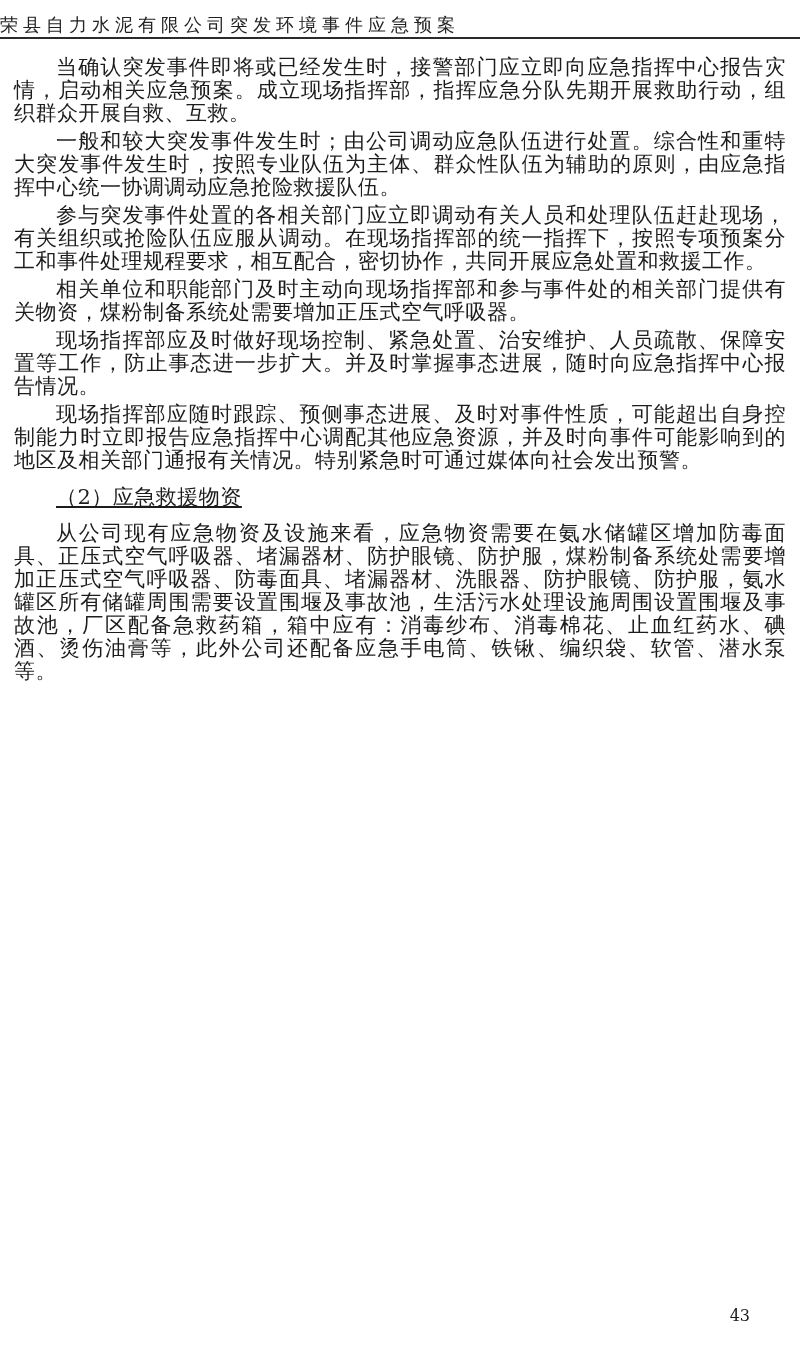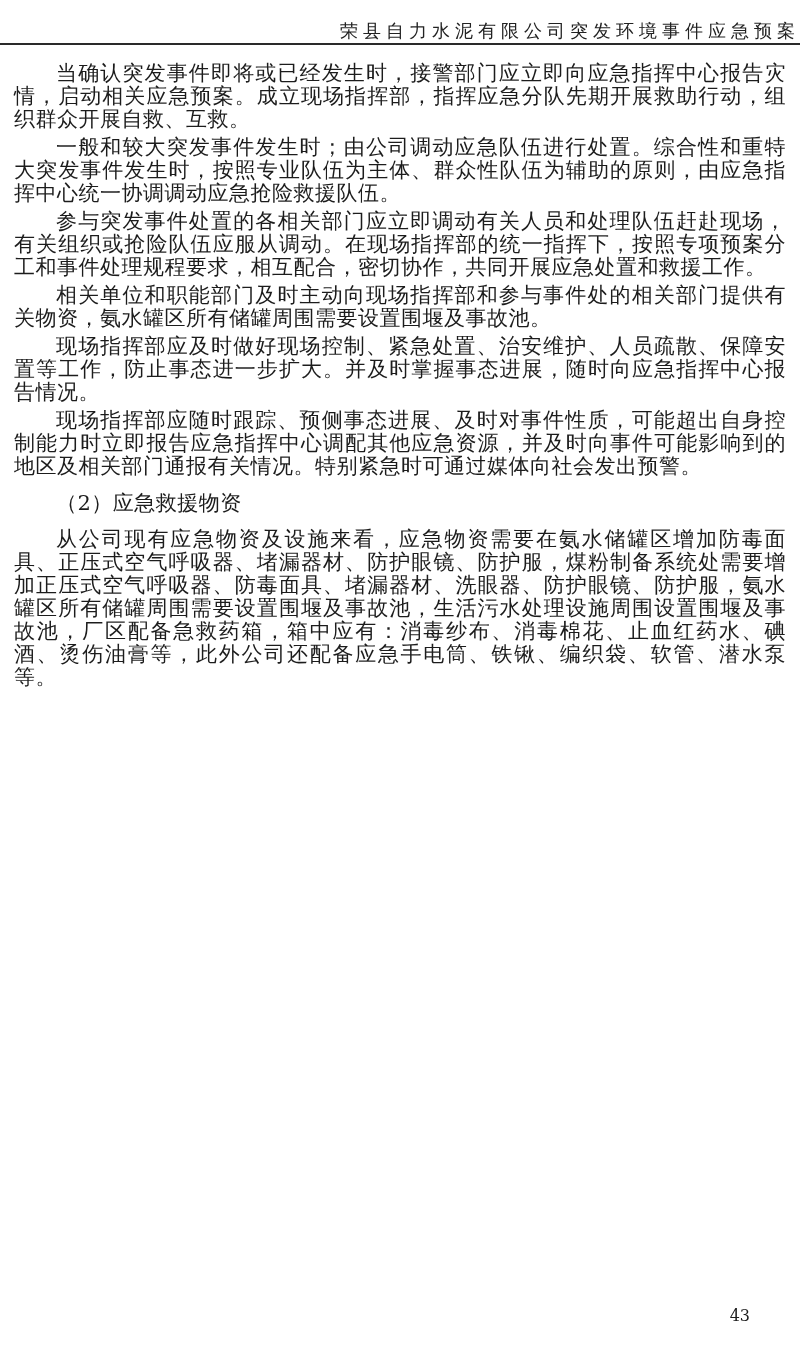--- a/index.html
+++ b/index.html
@@ -11,22 +11,22 @@
     position: relative;
     width: 800px;
     height: 1351px;
     background: #ffffff;
     overflow: hidden;
     font-family: "DejaVu Serif", "Liberation Serif", serif;
     color: #1d1d1d;
     box-sizing: border-box;
   }
   .header {
-    padding-top: 22px;
-    text-align: right;
+    padding-top: 16px;
+    text-align: left;
     font-size: 18px;
     line-height: 18px;
     letter-spacing: 5px;
     color: #222222;
     white-space: nowrap;
   }
   .header-rule {
     margin-top: 3px;
     height: 0;
     border-top: 2.5px solid #2a2a2a;
@@ -43,20 +43,21 @@
     letter-spacing: 0.5px;
     color: #1c1c1c;
   }
   .section-heading {
     font-size: 21px;
     line-height: 40px;
     margin: 0 0 5px 0;
     text-indent: 2em;
     letter-spacing: 0.5px;
     color: #1c1c1c;
+    text-decoration: underline;
   }
   .page-number {
     position: absolute;
     right: 50px;
     bottom: 26px;
     font-size: 16px;
     color: #1c1c1c;
   }
 </style>
 </head>
@@ -67,21 +68,21 @@
   <div class="header">
     <span>荣县自力水泥有限公司突发环境事件应急预案</span>
   </div>
 
   <div class="header-rule"></div>
 
   <div class="body-text">
     <p class="para">当确认突发事件即将或已经发生时，接警部门应立即向应急指挥中心报告灾情，启动相关应急预案。成立现场指挥部，指挥应急分队先期开展救助行动，组织群众开展自救、互救。</p>
     <p class="para">一般和较大突发事件发生时；由公司调动应急队伍进行处置。综合性和重特大突发事件发生时，按照专业队伍为主体、群众性队伍为辅助的原则，由应急指挥中心统一协调调动应急抢险救援队伍。</p>
     <p class="para">参与突发事件处置的各相关部门应立即调动有关人员和处理队伍赶赴现场，有关组织或抢险队伍应服从调动。在现场指挥部的统一指挥下，按照专项预案分工和事件处理规程要求，相互配合，密切协作，共同开展应急处置和救援工作。</p>
-    <p class="para">相关单位和职能部门及时主动向现场指挥部和参与事件处的相关部门提供有关物资，氨水罐区所有储罐周围需要设置围堰及事故池。</p>
+    <p class="para">相关单位和职能部门及时主动向现场指挥部和参与事件处的相关部门提供有关物资，煤粉制备系统处需要增加正压式空气呼吸器。</p>
     <p class="para">现场指挥部应及时做好现场控制、紧急处置、治安维护、人员疏散、保障安置等工作，防止事态进一步扩大。并及时掌握事态进展，随时向应急指挥中心报告情况。</p>
     <p class="para">现场指挥部应随时跟踪、预侧事态进展、及时对事件性质，可能超出自身控制能力时立即报告应急指挥中心调配其他应急资源，并及时向事件可能影响到的地区及相关部门通报有关情况。特别紧急时可通过媒体向社会发出预警。</p>
 
     <p class="section-heading">（2）应急救援物资</p>
 
     <p class="para">从公司现有应急物资及设施来看，应急物资需要在氨水储罐区增加防毒面具、正压式空气呼吸器、堵漏器材、防护眼镜、防护服，煤粉制备系统处需要增加正压式空气呼吸器、防毒面具、堵漏器材、洗眼器、防护眼镜、防护服，氨水罐区所有储罐周围需要设置围堰及事故池，生活污水处理设施周围设置围堰及事故池，厂区配备急救药箱，箱中应有：消毒纱布、消毒棉花、止血红药水、碘酒、烫伤油膏等，此外公司还配备应急手电筒、铁锹、编织袋、软管、潜水泵等。</p>
   </div>
 
   <div class="page-number">43</div>
 

